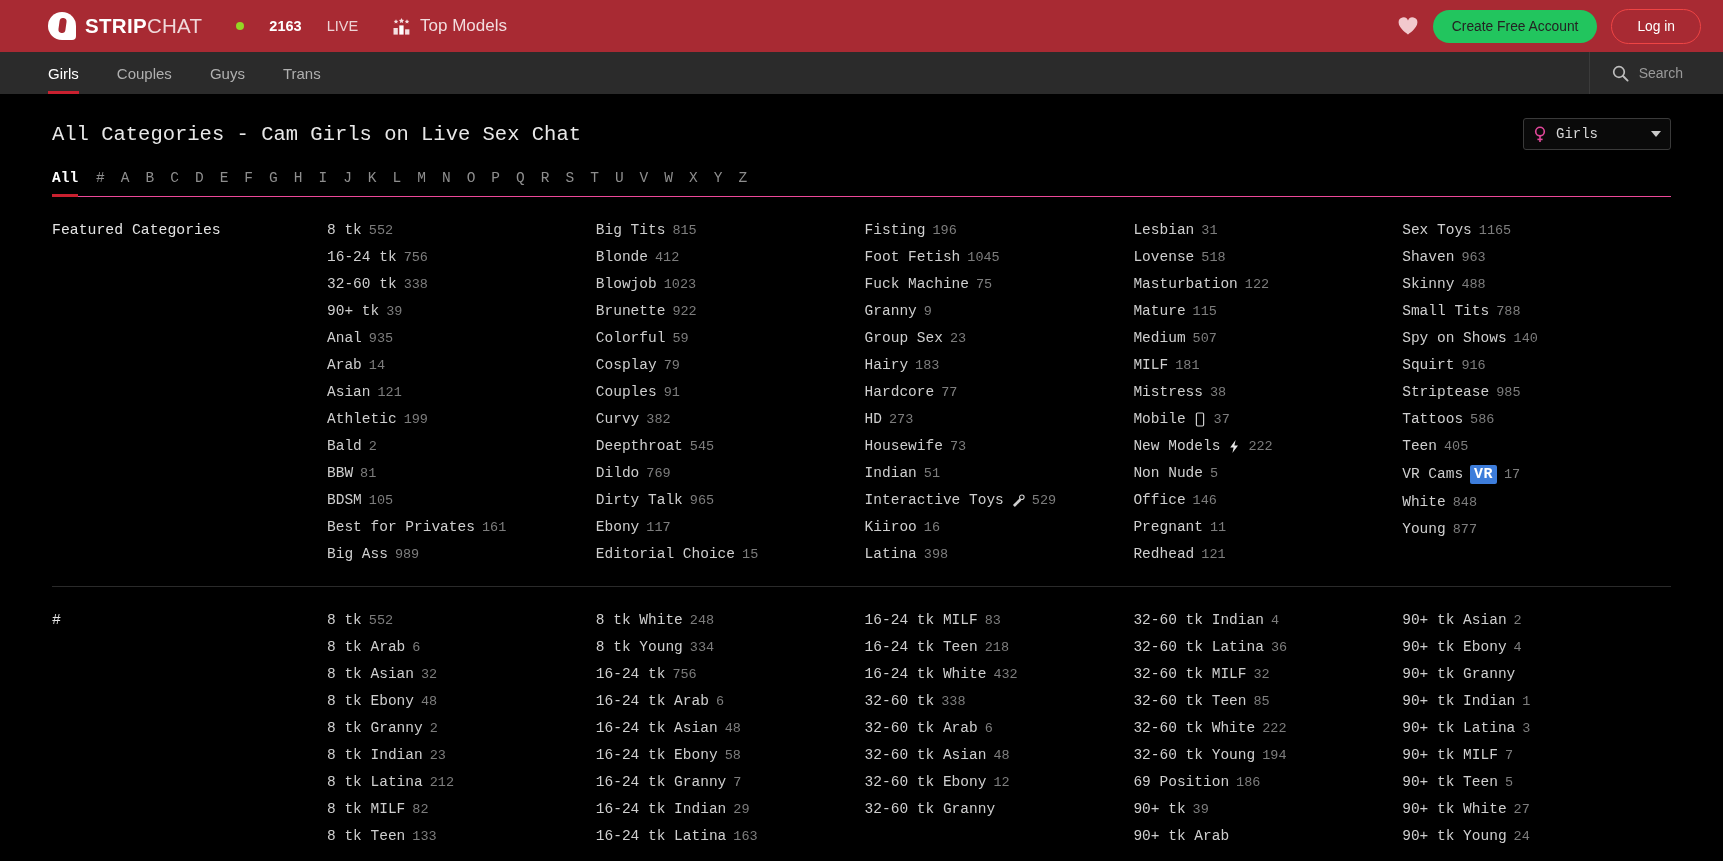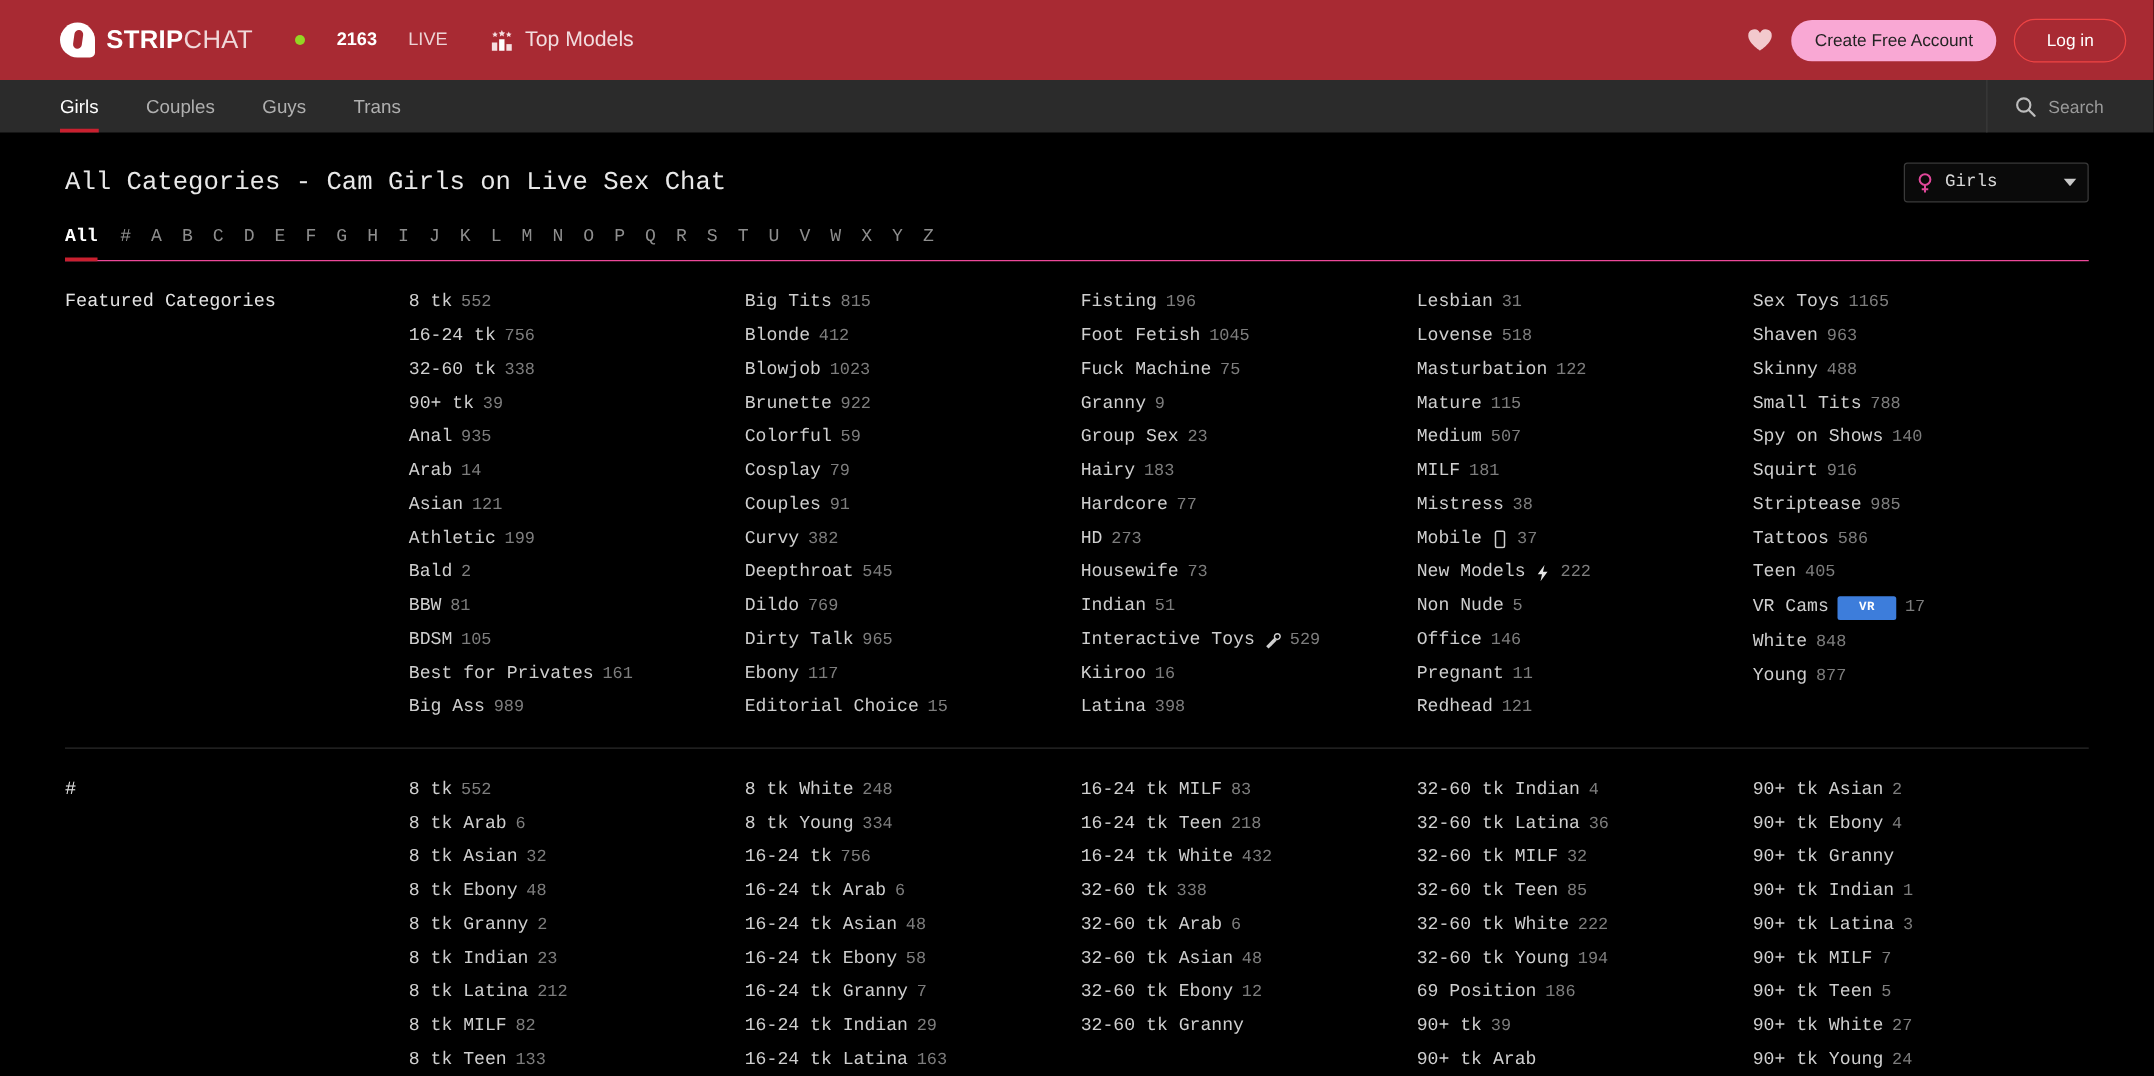--- a/index.html
+++ b/index.html
@@ -6,21 +6,21 @@
   html, body {
     width: 1723px;
     height: 861px;
     background: #000000;
     font-family: "Liberation Sans", sans-serif;
     overflow: hidden;
   }
 
   
   .topbar {
-    height: 64px;
+    height: 52px;
     background: #a82a33;
     display: flex;
     align-items: center;
     padding: 0 22px 0 48px;
     position: relative;
     justify-content: flex-end;
   }
   .brand {
     display: flex;
     align-items: center;
@@ -59,21 +59,21 @@
   .topmodels { display: flex; align-items: center; gap: 9px; cursor: pointer; }
   .podium-icon { width: 19px; height: 17px; display: block; }
   .topmodels-label { color: #f2dcde; font-size: 17px; }
 
   .topbar-right {
     margin-left: auto;
     display: flex; align-items: center; gap: 14px;
   }
   .heart-icon { width: 22px; height: 20px; display:block; cursor:pointer; }
   .btn-create {
-    background: #f9a8d4; color: #232323;
+    background: #22c55e; color: #232323;
     font-size: 13.8px;
     border-radius: 20px;
     padding: 9px 19px;
     border: none; cursor: pointer;
     font-family: inherit;
     white-space: nowrap;
   }
   .btn-login {
     background: transparent; color: #ffffff;
     font-size: 13.8px;
@@ -200,23 +200,23 @@
     gap: 7px;
     padding: 5px 0;
     cursor: pointer;
     white-space: nowrap;
     line-height: 17px;
   }
   .cat-name { color: #cfcfcf; font-size: 14.5px; }
   .cat-count { color: #7d7d7d; font-size: 13.5px; }
   .badge-vr {
     background: #3d7ddb; color: #ffffff;
-    font-size: 10px; font-weight: bold;
+    font-size: 15px; font-weight: bold;
     border-radius: 2px;
-    padding: 1px 17px;
+    padding: 1px 4px;
     letter-spacing: .4px;
     display: inline-block;
   }
   .mini-icon { width: 14px; height: 15px; display:block; }
 </style>
 </head>
 <body>
 
 <div class="topbar">
 

